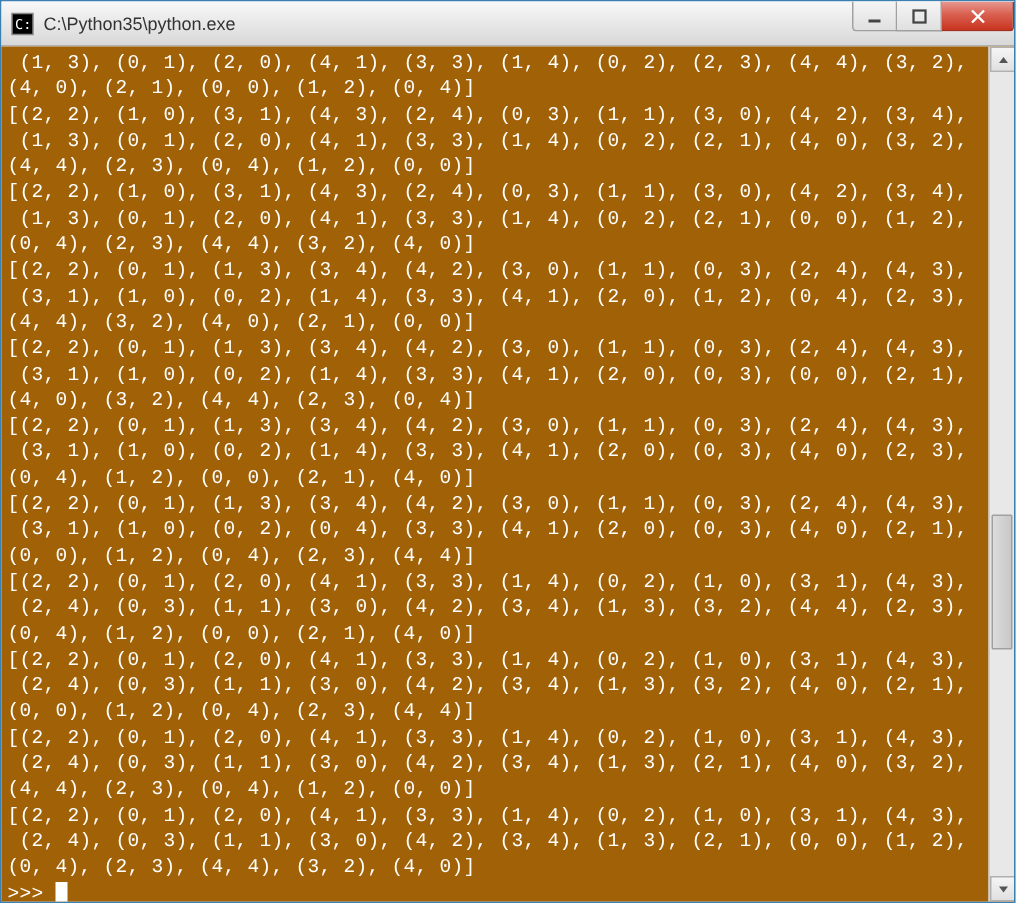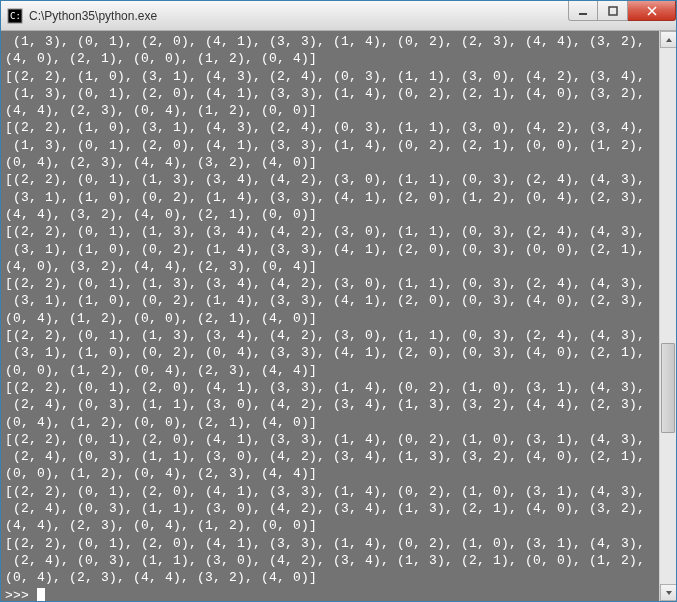--- a/index.html
+++ b/index.html
@@ -72,21 +72,21 @@
       width: 48px;
       border-left: none;
       border-radius: 0 0 3px 0;
       background: linear-gradient(to bottom, #e89990 0%, #d96050 45%, #c83420 100%);
       color: #fff;
       border-color: #a03020;
     }
     .win-btn svg { display: block; }
     .console-area {
       flex: 1;
-      background: #737373;
+      background: #a16207;
       display: flex;
       overflow: hidden;
       position: relative;
     }
     .console-content {
       flex: 1;
       padding: 2px 4px;
       font-family: 'Consolas', 'Courier New', monospace;
       font-size: 13px;
       line-height: 17.3px;

